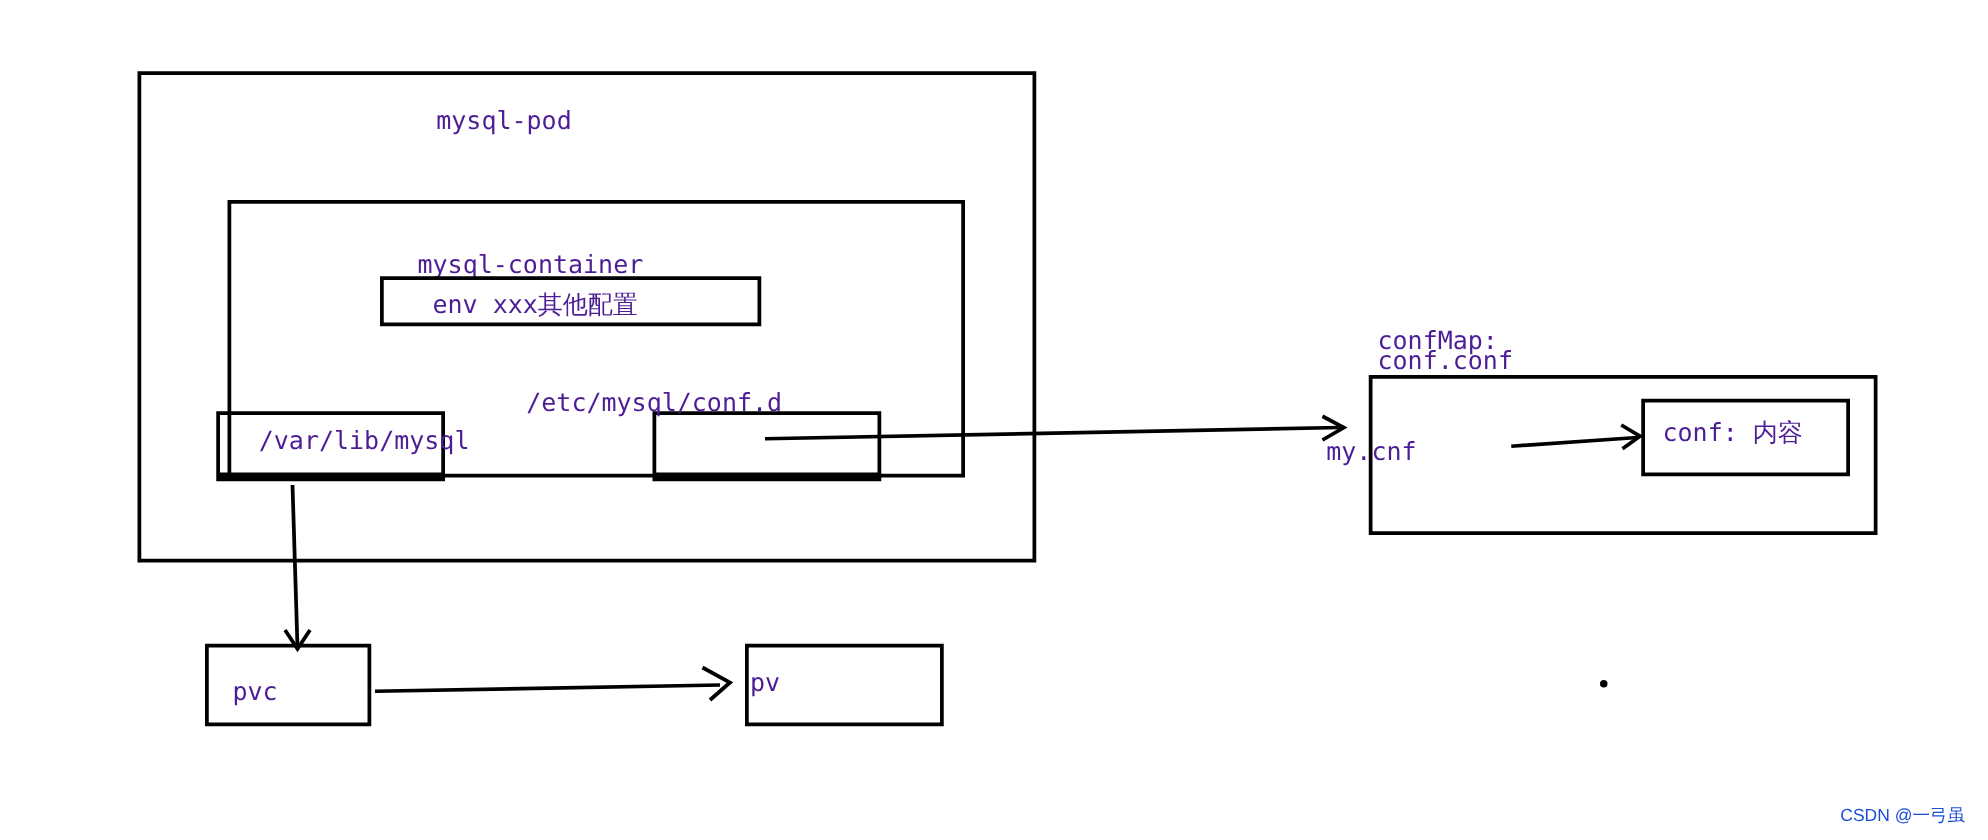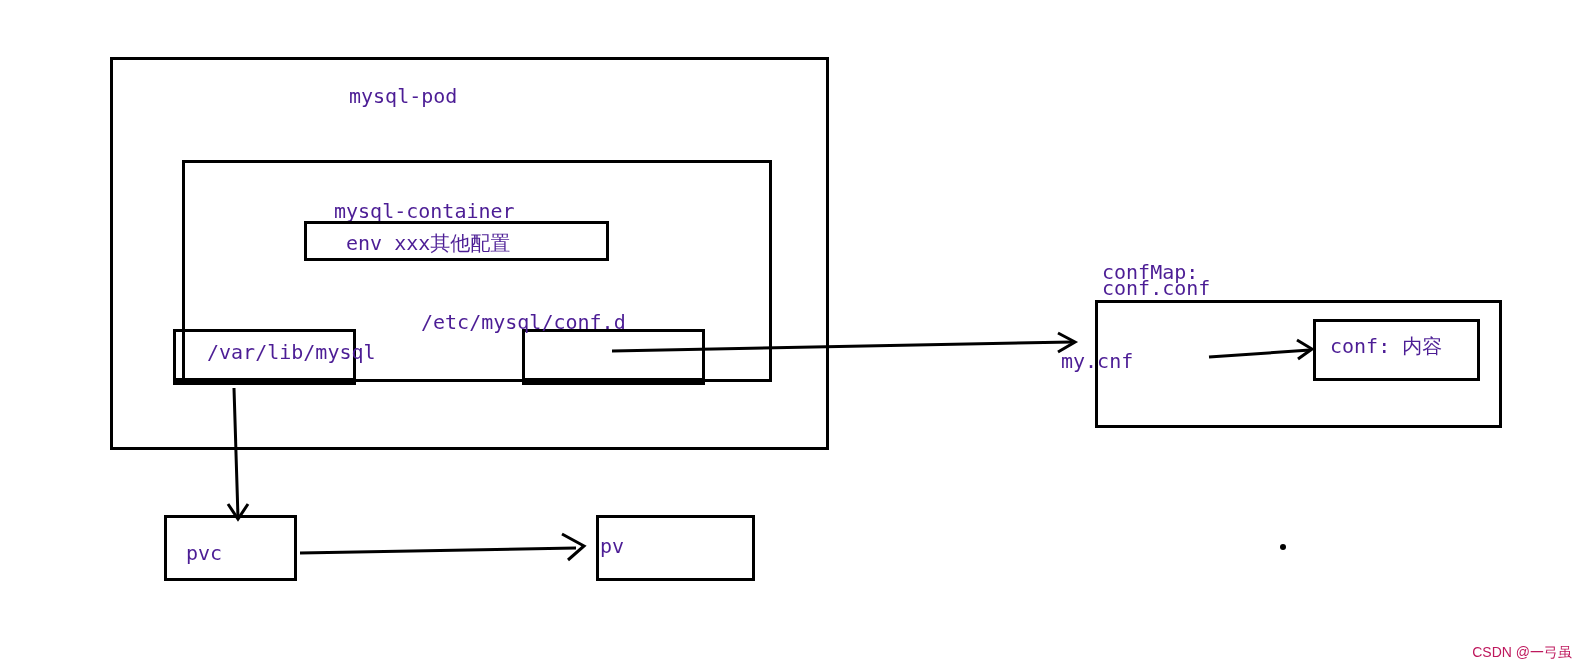--- a/index.html
+++ b/index.html
@@ -27,21 +27,21 @@
       font-size: 20px;
     }
     .thick-bottom {
       border-bottom-width: 7px;
     }
     .watermark {
       position: absolute;
       right: 18px;
       bottom: 10px;
       font-size: 14px;
-      color: #be185d;
+      color: #1d4ed8;
       font-weight: normal;
       font-family: Arial, sans-serif;
       text-align: right;
     }
     svg.overlay {
       position: absolute;
       top: 0; left: 0;
       width: 1590px;
       height: 672px;
       pointer-events: none;

